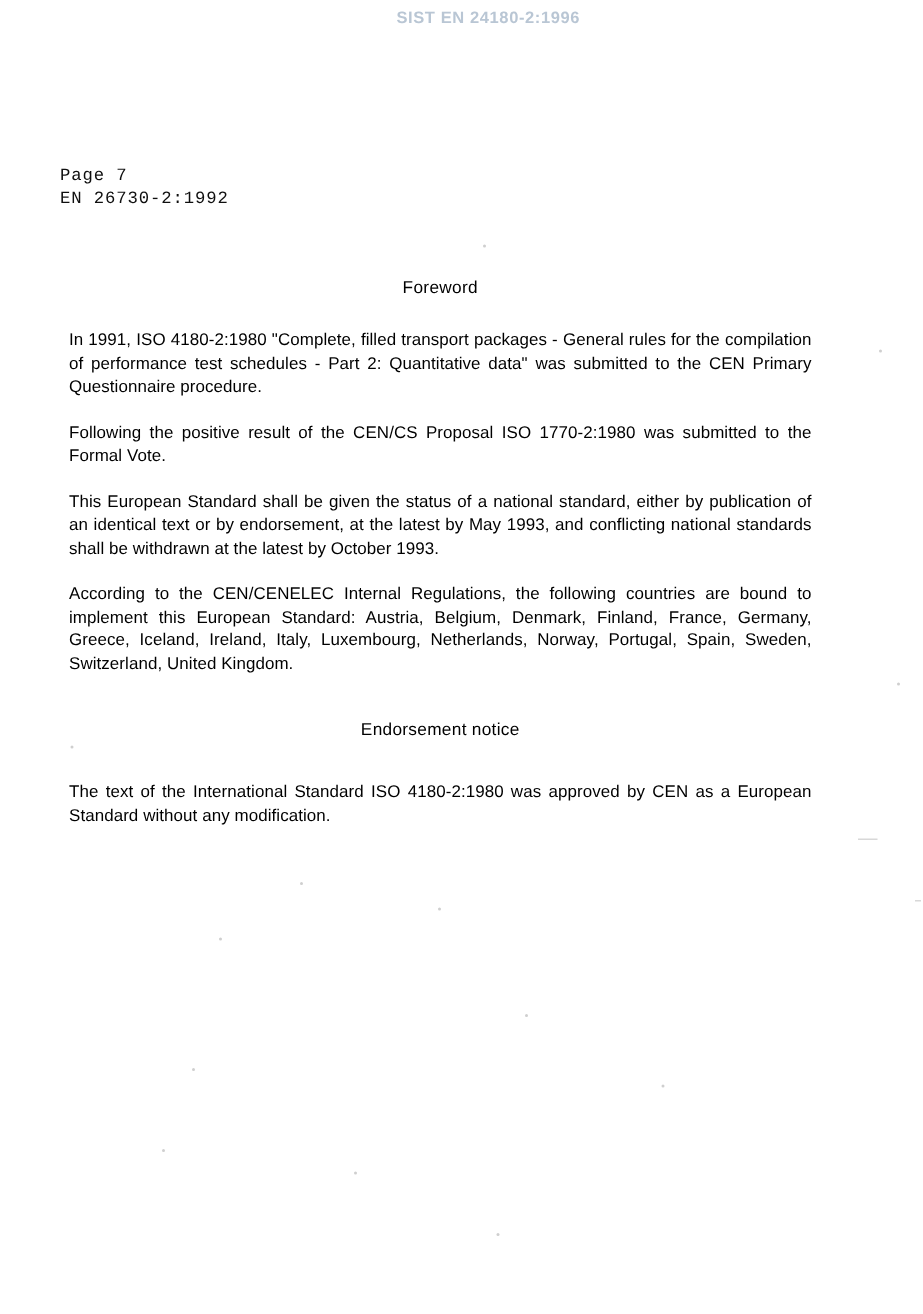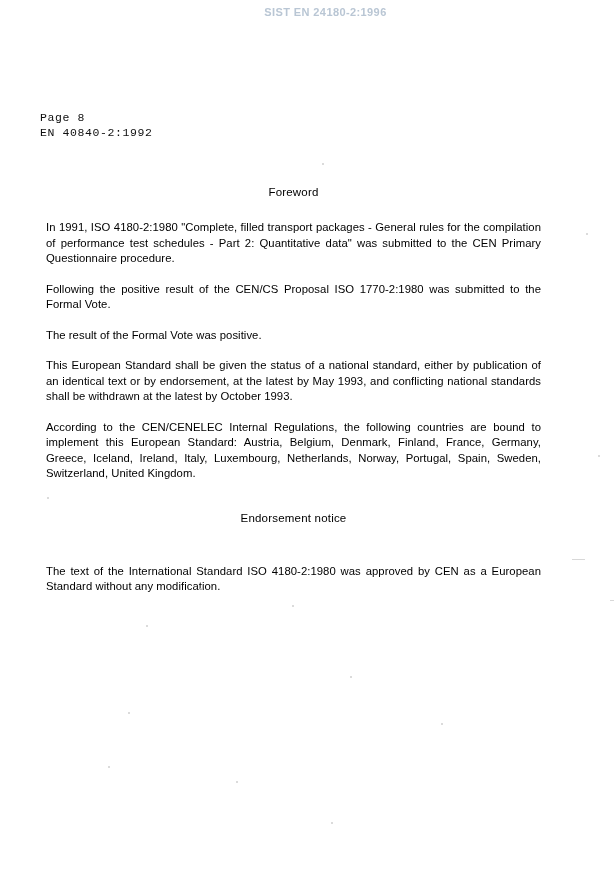--- a/index.html
+++ b/index.html
@@ -47,21 +47,21 @@
   }
   .section-title {
     text-align: center;
     font-size: 11.5px;
     font-weight: normal;
     margin: 0 0 22px 0;
     letter-spacing: 0.2px;
   }
   .section-title.second {
     margin-top: 30px;
-    margin-bottom: 40px;
+    margin-bottom: 28px;
   }
   p.para {
     margin: 0 0 15px 0;
     font-size: 11.3px;
     line-height: 15.5px;
     text-align: justify;
     letter-spacing: 0.05px;
   }
   p.para:last-child {
     margin-bottom: 0;
@@ -77,31 +77,30 @@
   }
 </style>
 </head>
 <body>
 
 <div class="page">
 
   <div class="watermark">SIST EN 24180-2:1996</div>
 
   <div class="header-block">
-    <div>Page 8</div>
-    <div>EN 40840-2:1992</div>
+    <div>Page 7</div>
+    <div>EN 26730-2:1992</div>
   </div>
 
   <div class="content">
 
     <h2 class="section-title">Foreword</h2>
 
     <p class="para">In 1991, ISO 4180-2:1980 "Complete, filled transport packages - General rules for the compilation of performance test schedules - Part 2: Quantitative data" was submitted to the CEN Primary Questionnaire procedure.</p>
     <p class="para">Following the positive result of the CEN/CS Proposal ISO 1770-2:1980 was submitted to the Formal Vote.</p>
-    <p class="para">The result of the Formal Vote was positive.</p>
     <p class="para">This European Standard shall be given the status of a national standard, either by publication of an identical text or by endorsement, at the latest by May 1993, and conflicting national standards shall be withdrawn at the latest by October 1993.</p>
     <p class="para">According to the CEN/CENELEC Internal Regulations, the following countries are bound to implement this European Standard: Austria, Belgium, Denmark, Finland, France, Germany, Greece, Iceland, Ireland, Italy, Luxembourg, Netherlands, Norway, Portugal, Spain, Sweden, Switzerland, United Kingdom.</p>
 
     <h2 class="section-title second">Endorsement notice</h2>
 
     <p class="para">The text of the International Standard ISO 4180-2:1980 was approved by CEN as a European Standard without any modification.</p>
 
   </div>
 
   <div class="speck" style="left:322px; top:163px; width:2px; height:2px;"></div>

